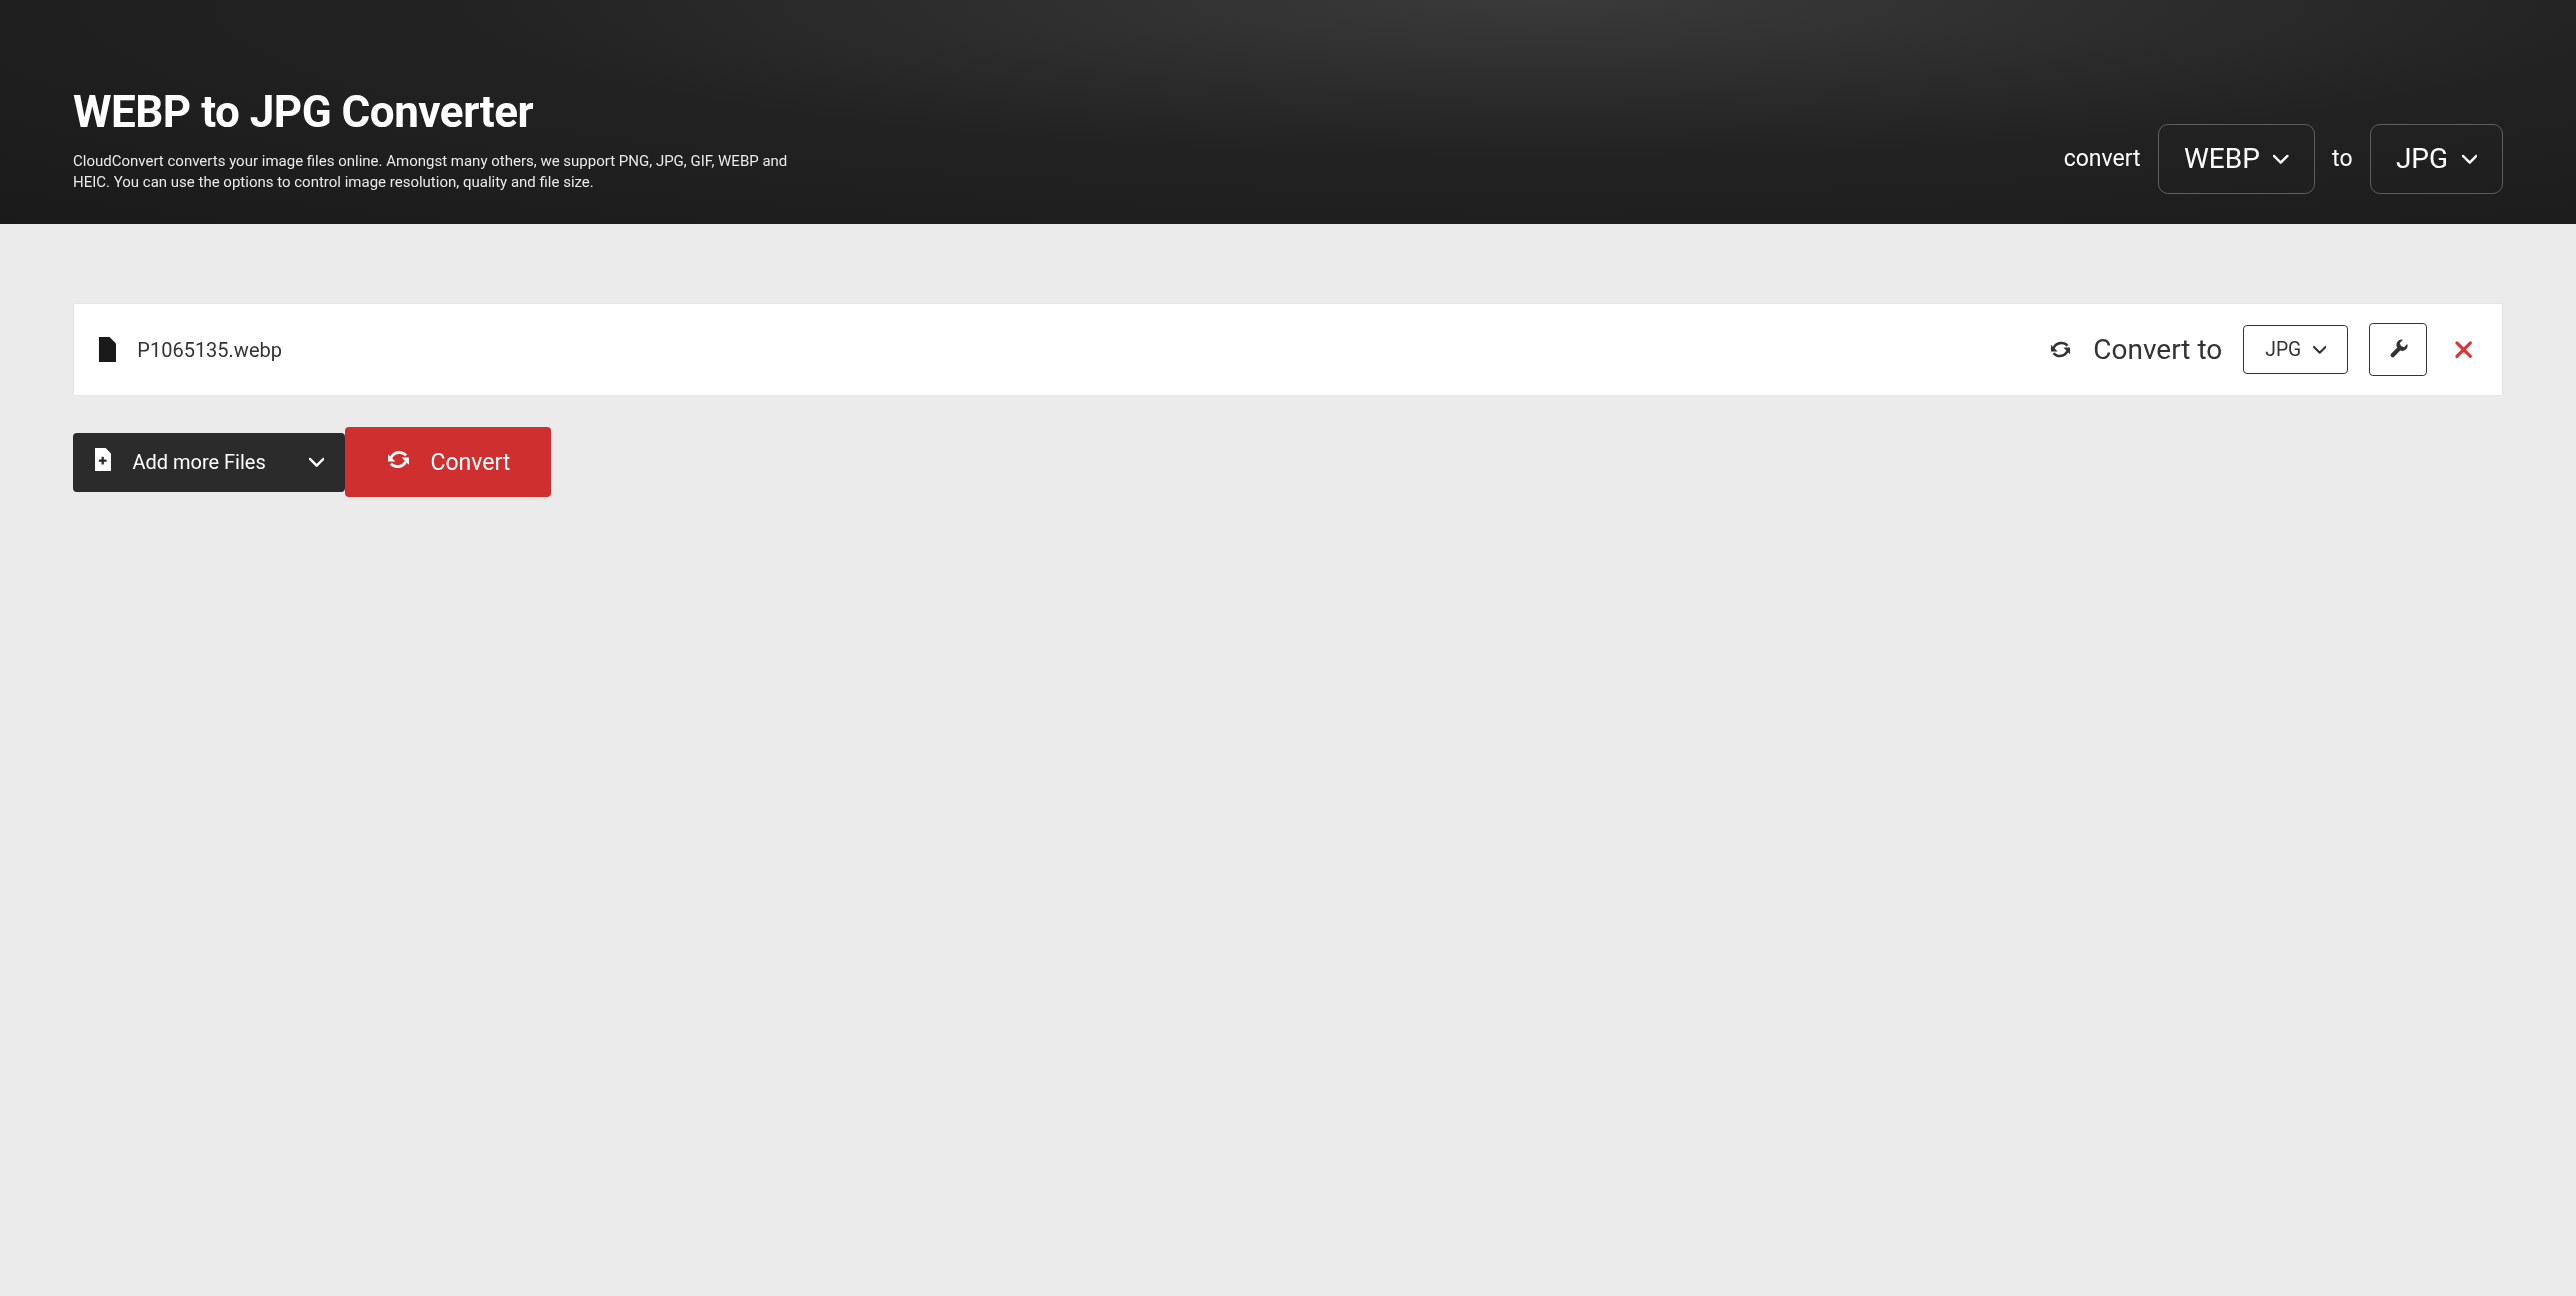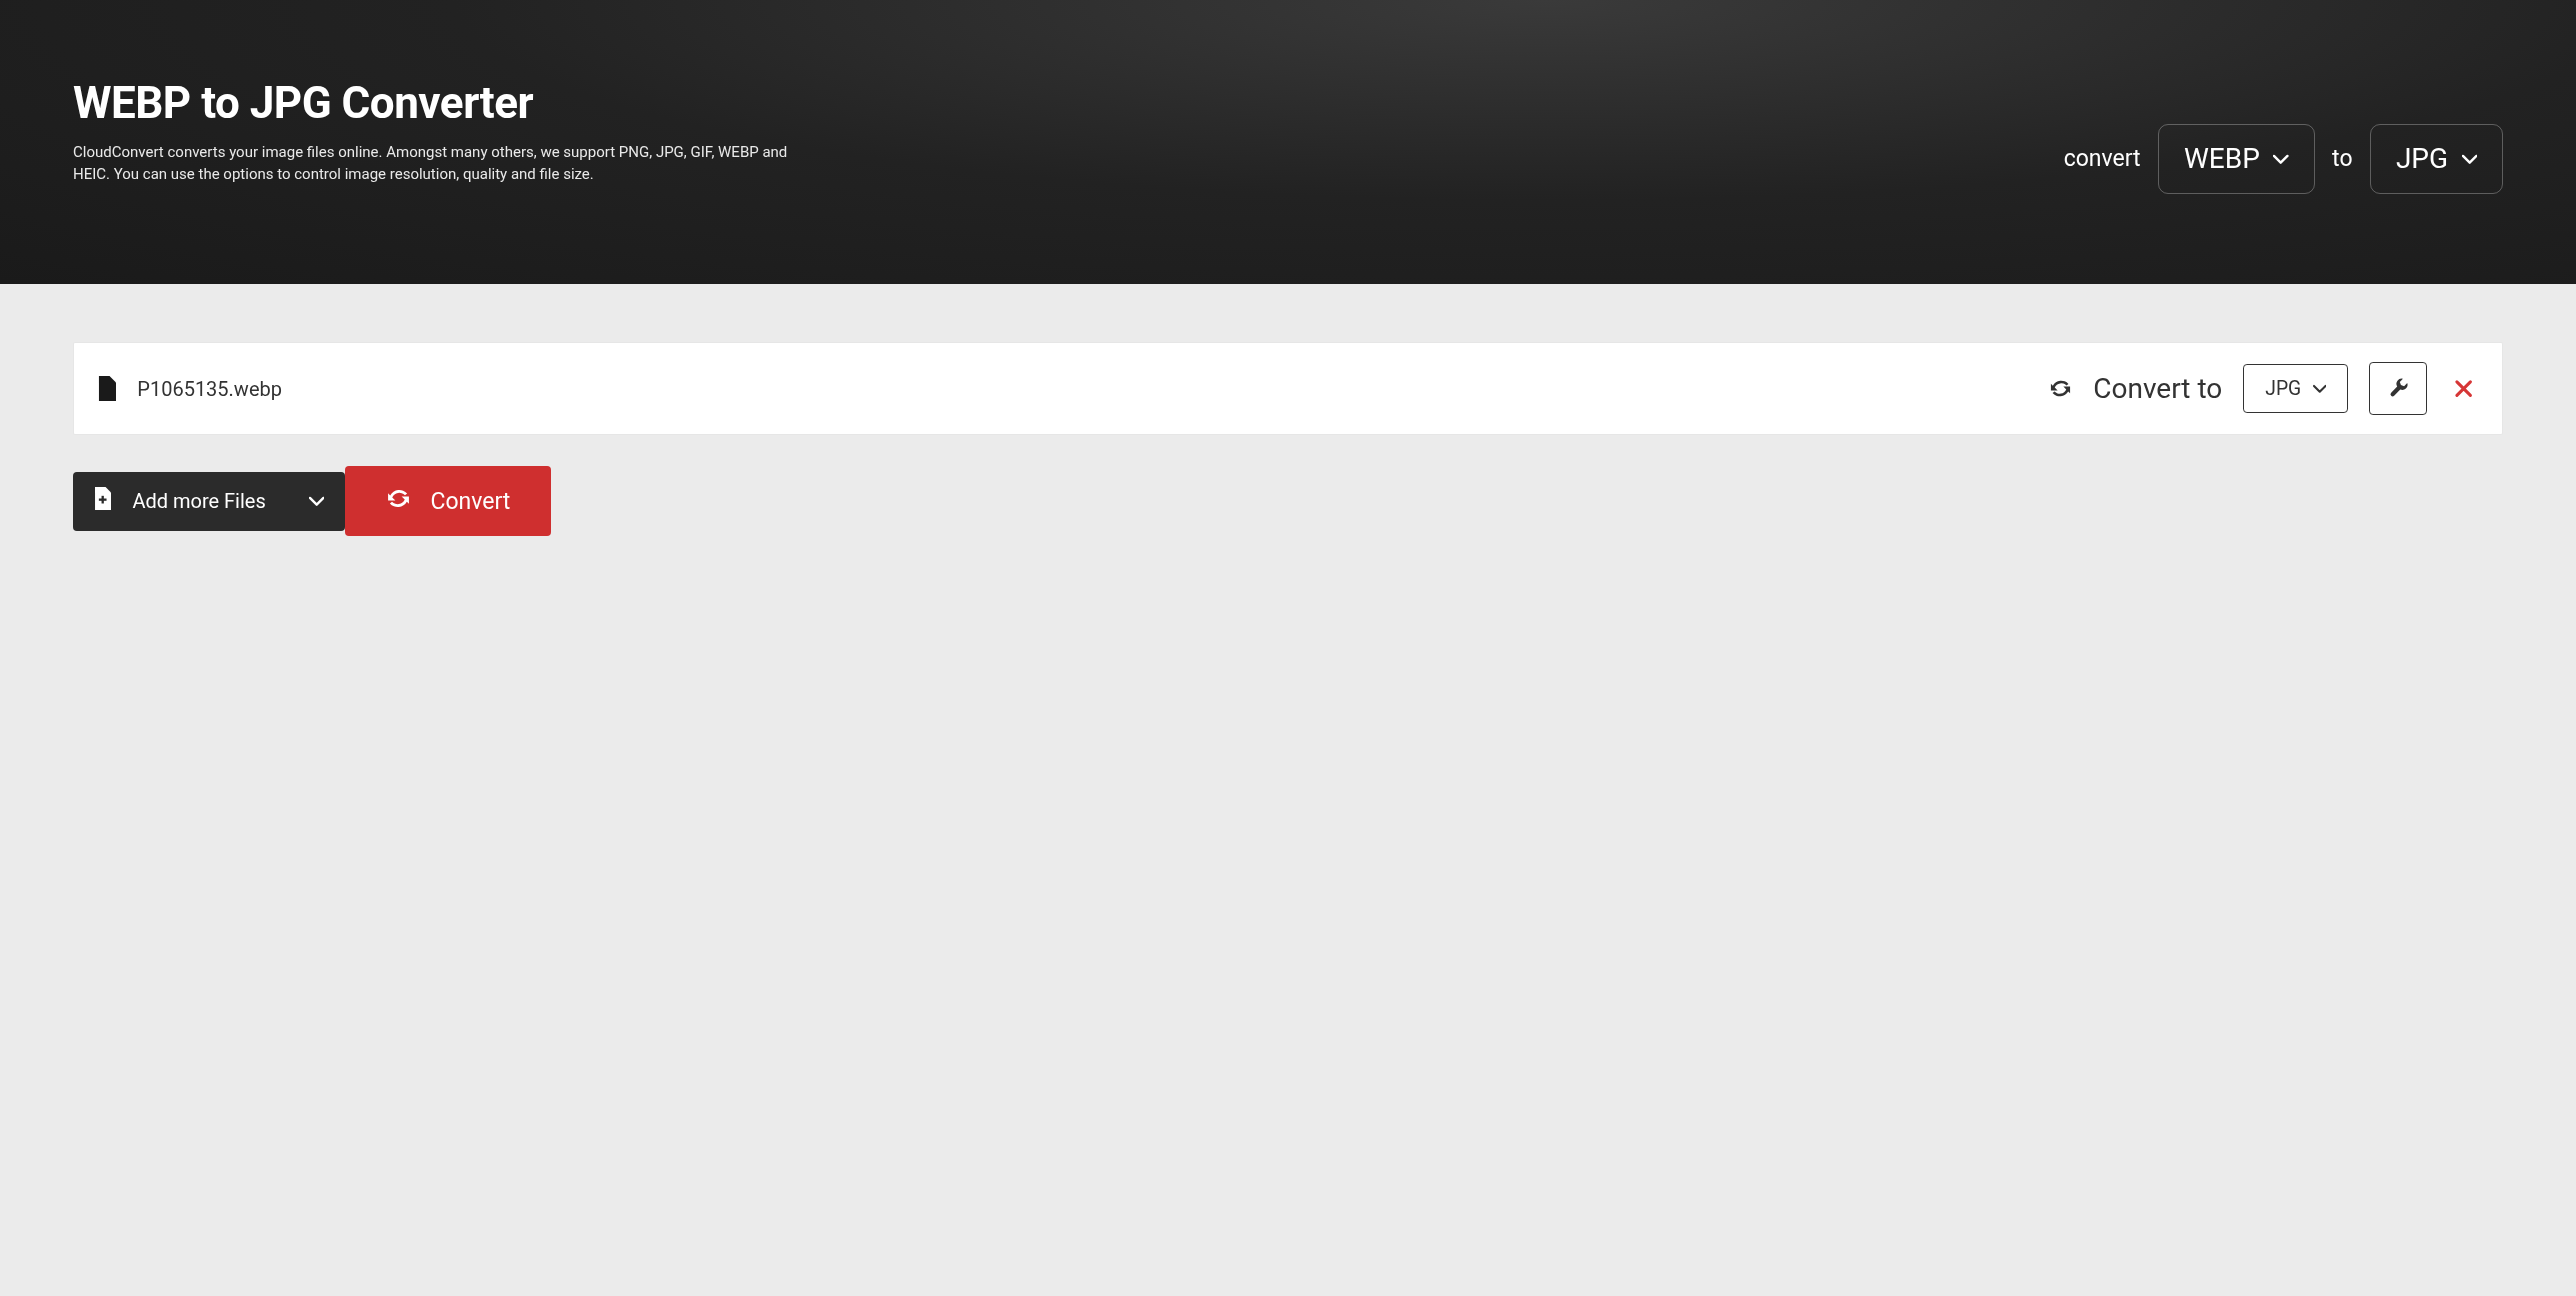--- a/index.html
+++ b/index.html
@@ -3,24 +3,24 @@
   <meta charset="utf-8">
   <style>
     * { box-sizing: border-box; margin: 0; padding: 0; }
     body {
       font-family: -apple-system, BlinkMacSystemFont, "Segoe UI", Roboto, "Helvetica Neue", Arial, sans-serif;
       background: #ebebeb;
       color: #333;
     }
     .hero {
       background: radial-gradient(ellipse at 60% 0%, #3a3a3a 0%, #222 50%, #1a1a1a 100%);
-      padding: 68px 73px 90px 73px;
+      padding: 68px 73px 30px 73px;
       display: flex;
       justify-content: space-between;
-      align-items: center;
+      align-items: flex-end;
       gap: 58px;
     }
     .hero-left { max-width: 753px; }
     .hero-title {
       color: #fff;
       font-size: 44px;
       font-weight: 700;
       letter-spacing: -0.5px;
       margin-bottom: 13.5px;
     }
@@ -52,21 +52,22 @@
       align-items: center;
       gap: 13.5px;
       font-family: inherit;
     }
     .chev-down {
       display: inline-block;
     }
     .chev-down svg { display: block; }
 
     .main {
-      padding: 58px 73px 58px 73px;
+      padding: 39px 73px 58px 73px;
+      margin-top: 40px;
     }
     .file-card {
       background: #fff;
       border: 1px solid #e6e6e6;
       border-radius: 1.9px;
       padding: 19.3px 23px;
       display: flex;
       align-items: center;
       gap: 21px;
       margin-bottom: 31px;

